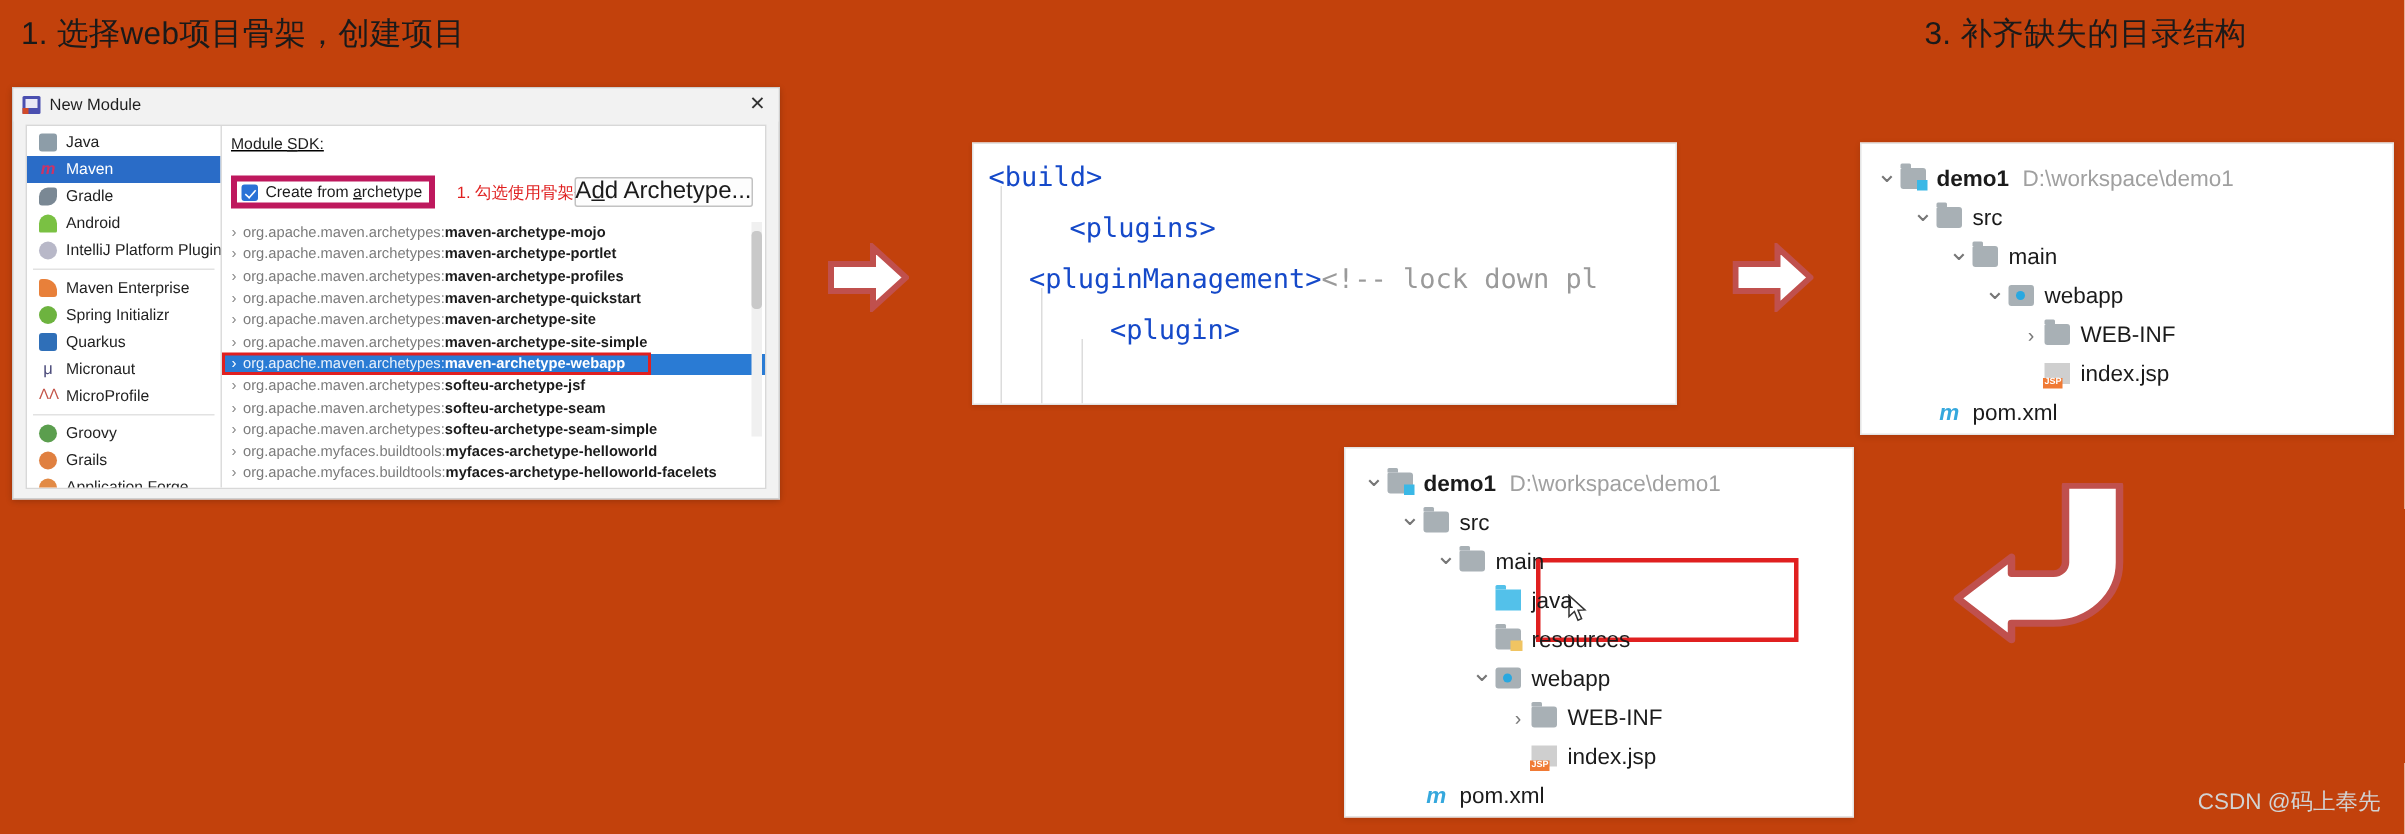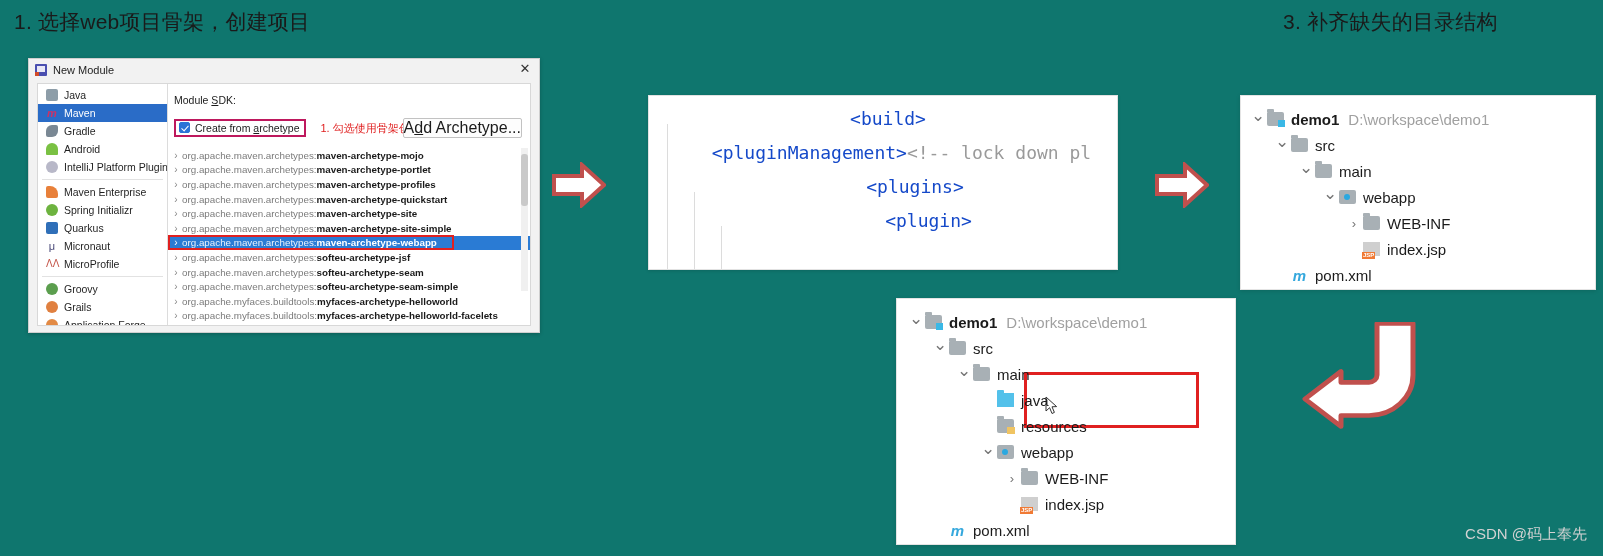--- a/index.html
+++ b/index.html
@@ -4,21 +4,21 @@
 <style>
   * { box-sizing: border-box; }
   html, body {
     margin: 0; padding: 0;
     background: #ffffff;
     font-family: "Liberation Sans", "DejaVu Sans", sans-serif;
   }
   #page {
     position: relative;
     width: 1603px; height: 556px;
-    background: #0f766e;
+    background: #c2410c;
     overflow: hidden;
   }
 
   
   .step-heading {
     position: absolute;
     font-size: 21px;
     color: #1a1a1a;
     white-space: nowrap;
     letter-spacing: .2px;
@@ -28,21 +28,20 @@
   #heading-3 { left: 1283px; top: 8px; }
 
   
   #dialog {
     position: absolute;
     left: 8px; top: 58px;
     width: 512px; height: 275px;
     background: #f2f2f2;
     border: 1px solid #cfcfcf;
     box-shadow: 0 1px 4px rgba(0,0,0,.22);
-    margin-left: 20px;
   }
   #dialog-titlebar {
     position: relative;
     height: 22px;
     background: #f2f2f2;
     display: flex; align-items: center;
     padding-left: 6px;
   }
   .win-ico {
     width: 12px; height: 12px; margin-right: 6px;
@@ -124,22 +123,22 @@
   .ci-appforge{ background: #e28a45; border-radius: 50%; }
 
   
   #arch-panel {
     flex: 1 1 auto; position: relative;
     background: #ffffff;
     padding: 6px 0 0 6px;
     overflow: hidden;
   }
   #sdk-row {
-    display: flex; align-items: center;
-    height: 20px; margin-bottom: 8px; padding-right: 8px;
+    display: flex; align-items: flex-start;
+    height: 20px; margin-bottom: 8px; padding-right: 8px; text-decoration: underline;
   }
   #sdk-label { font-size: 10.5px; color: #1b1b1b; width: 64px; flex: 0 0 64px; }
   #sdk-label u { text-decoration: underline; }
   #sdk-combo {
     flex: 1 1 auto; height: 19px;
     border: 1px solid #c6c6c6; background: #fff;
     display: flex; align-items: center;
     padding: 0 4px; font-size: 10.5px; color: #1b1b1b;
     position: relative; cursor: pointer;
   }
@@ -155,22 +154,22 @@
     border-right: 4px solid transparent;
     border-top: 4px solid #6d6d6d;
   }
 
   #arch-controls {
     display: flex; align-items: center;
     height: 20px; padding-right: 8px; margin-bottom: 6px;
     position: relative;
   }
   #create-arch-wrap {
-    display: flex; align-items: flex-start;
-    border: 2px solid #be185d;
+    display: flex; align-items: flex-end;
+    border: 4px solid #be185d;
     padding: 1px 5px 1px 3px;
     flex: 0 0 auto;
   }
   .cb {
     width: 11px; height: 11px; margin-right: 5px;
     background: #2a72d6; border: 1px solid #2a72d6;
     border-radius: 2px; position: relative; flex: 0 0 auto;
     cursor: pointer;
   }
   .cb::after {
@@ -545,24 +544,24 @@
   </div>
 
   <svg class="arrow-right" id="arrow-1" viewBox="0 0 54 46">
     <path d="M2,14 L30,14 L30,3 L52,23 L30,43 L30,32 L2,32 Z" fill="#ffffff" stroke="#c0504d" stroke-width="4" stroke-linejoin="miter"></path>
   </svg>
 
   <div id="code-panel">
     <div class="guide" style="left:18px;top:28px;"></div>
     <div class="guide" style="left:45px;top:96px;"></div>
     <div class="guide" style="left:72px;top:130px;"></div>
-    <div id="code-lines" style="padding:6px 0 0 10px;text-align:center;">
+    <div id="code-lines" style="padding:6px 0 0 10px;">
         <div class="code-line" style="padding-left: 0px;"><span class="tag">&lt;build&gt;</span></div>
+        <div class="code-line" style="padding-left: 54px;"><span class="tag">&lt;plugins&gt;</span></div>
         <div class="code-line" style="padding-left: 27px;"><span class="tag">&lt;pluginManagement&gt;</span><span class="cmt">&lt;!-- lock down pl</span></div>
-        <div class="code-line" style="padding-left: 54px;"><span class="tag">&lt;plugins&gt;</span></div>
         <div class="code-line" style="padding-left: 81px;"><span class="tag">&lt;plugin&gt;</span></div>
       </div>
   </div>
 
   <svg class="arrow-right" id="arrow-2" viewBox="0 0 54 46">
     <path d="M2,14 L30,14 L30,3 L52,23 L30,43 L30,32 L2,32 Z" fill="#ffffff" stroke="#c0504d" stroke-width="4" stroke-linejoin="miter"></path>
   </svg>
 
   <div class="tree-panel" id="tree-top">
       <div class="tree-row" style="top: 10px; left: 8px;">

